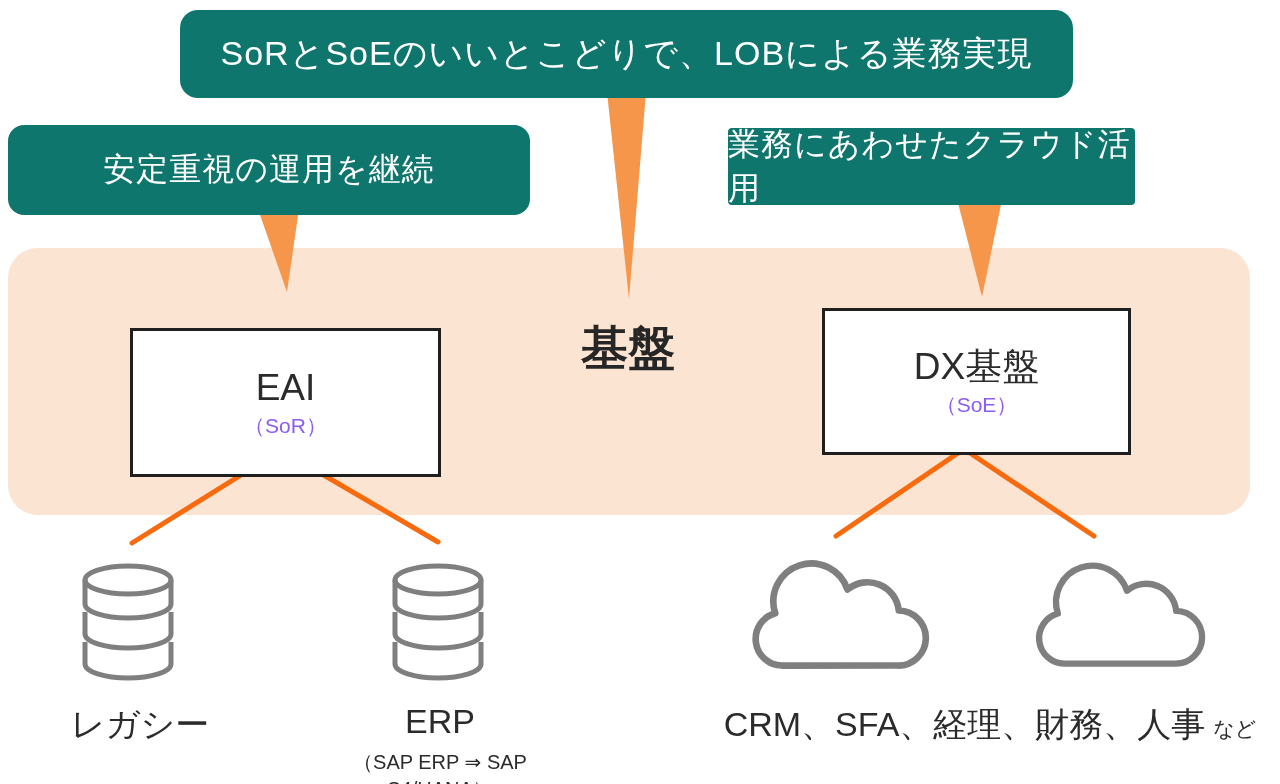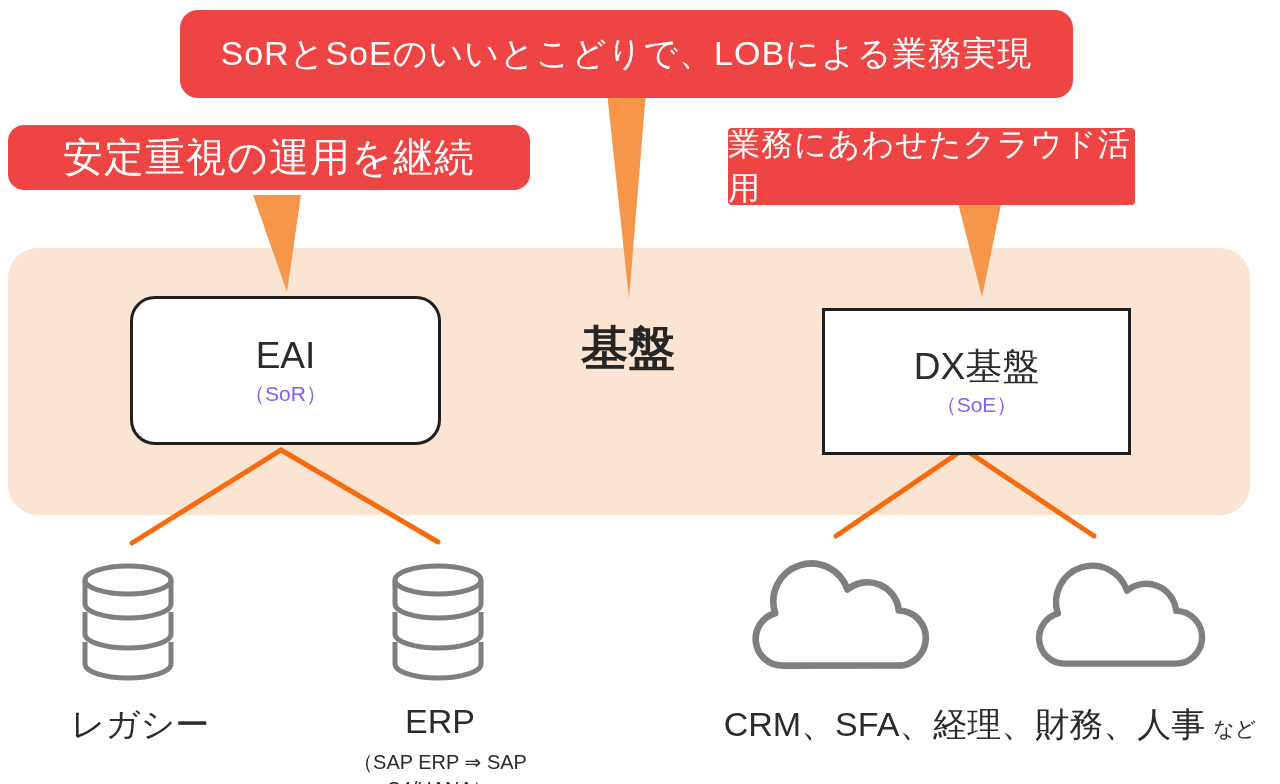--- a/index.html
+++ b/index.html
@@ -1,39 +1,39 @@
 <!DOCTYPE html>
 <html><head>
 <meta charset="utf-8">
 <style>
   html,body{margin:0;padding:0;background:#fff;}
   #stage{
     position:relative;width:1280px;height:784px;overflow:hidden;background:#ffffff;
     font-family:"Liberation Sans","DejaVu Sans",sans-serif;color:#2B2B2B;
   }
   .banner{
-    position:absolute;background:#ef4444;color:#ffffff;border-radius:18px;
+    position:absolute;background:#0f766e;color:#ffffff;border-radius:18px;
     display:flex;align-items:center;justify-content:center;z-index:3;
     letter-spacing:1px;
   }
   .banner-top{left:180px;top:10px;width:893px;height:88px;font-size:34px;}
-  .banner-left{left:8px;top:125px;width:522px;height:65px;font-size:40px;border-radius:16px;}
+  .banner-left{left:8px;top:125px;width:522px;height:90px;font-size:32px;border-radius:16px;}
   .banner-right{left:728px;top:128px;width:407px;height:77px;font-size:32px;border-radius:4px;}
   .panel{
     position:absolute;left:8px;top:248px;width:1242px;height:267px;
     background:#FCE4D2;border-radius:30px;z-index:1;
   }
   .connector-layer{position:absolute;left:0;top:0;width:1280px;height:784px;z-index:2;pointer-events:none;}
   .sysbox{
     position:absolute;background:#ffffff;border:3px solid #1F1F1F;z-index:3;
     display:flex;flex-direction:column;align-items:center;justify-content:center;
   }
   .sysbox .box-title{font-size:37px;line-height:1.15;color:#2B2B2B;}
   .sysbox .box-subtitle{font-size:21px;line-height:1.2;color:#8b5cf6;margin-top:3px;}
-  .box-eai{left:130px;top:296px;width:305px;height:143px;border-radius:25px;}
+  .box-eai{left:130px;top:328px;width:305px;height:143px;}
   .box-dx{left:822px;top:308px;width:303px;height:141px;}
   .center-title{
     position:absolute;left:498px;top:320px;width:260px;z-index:3;
     text-align:center;font-size:47px;font-weight:bold;line-height:1.2;color:#262626;
   }
   .icon-wrap{position:absolute;z-index:3;}
   .label{
     position:absolute;z-index:3;text-align:center;font-size:34px;color:#2B2B2B;
   }
   .label-legacy{left:55px;top:702px;width:170px;}

